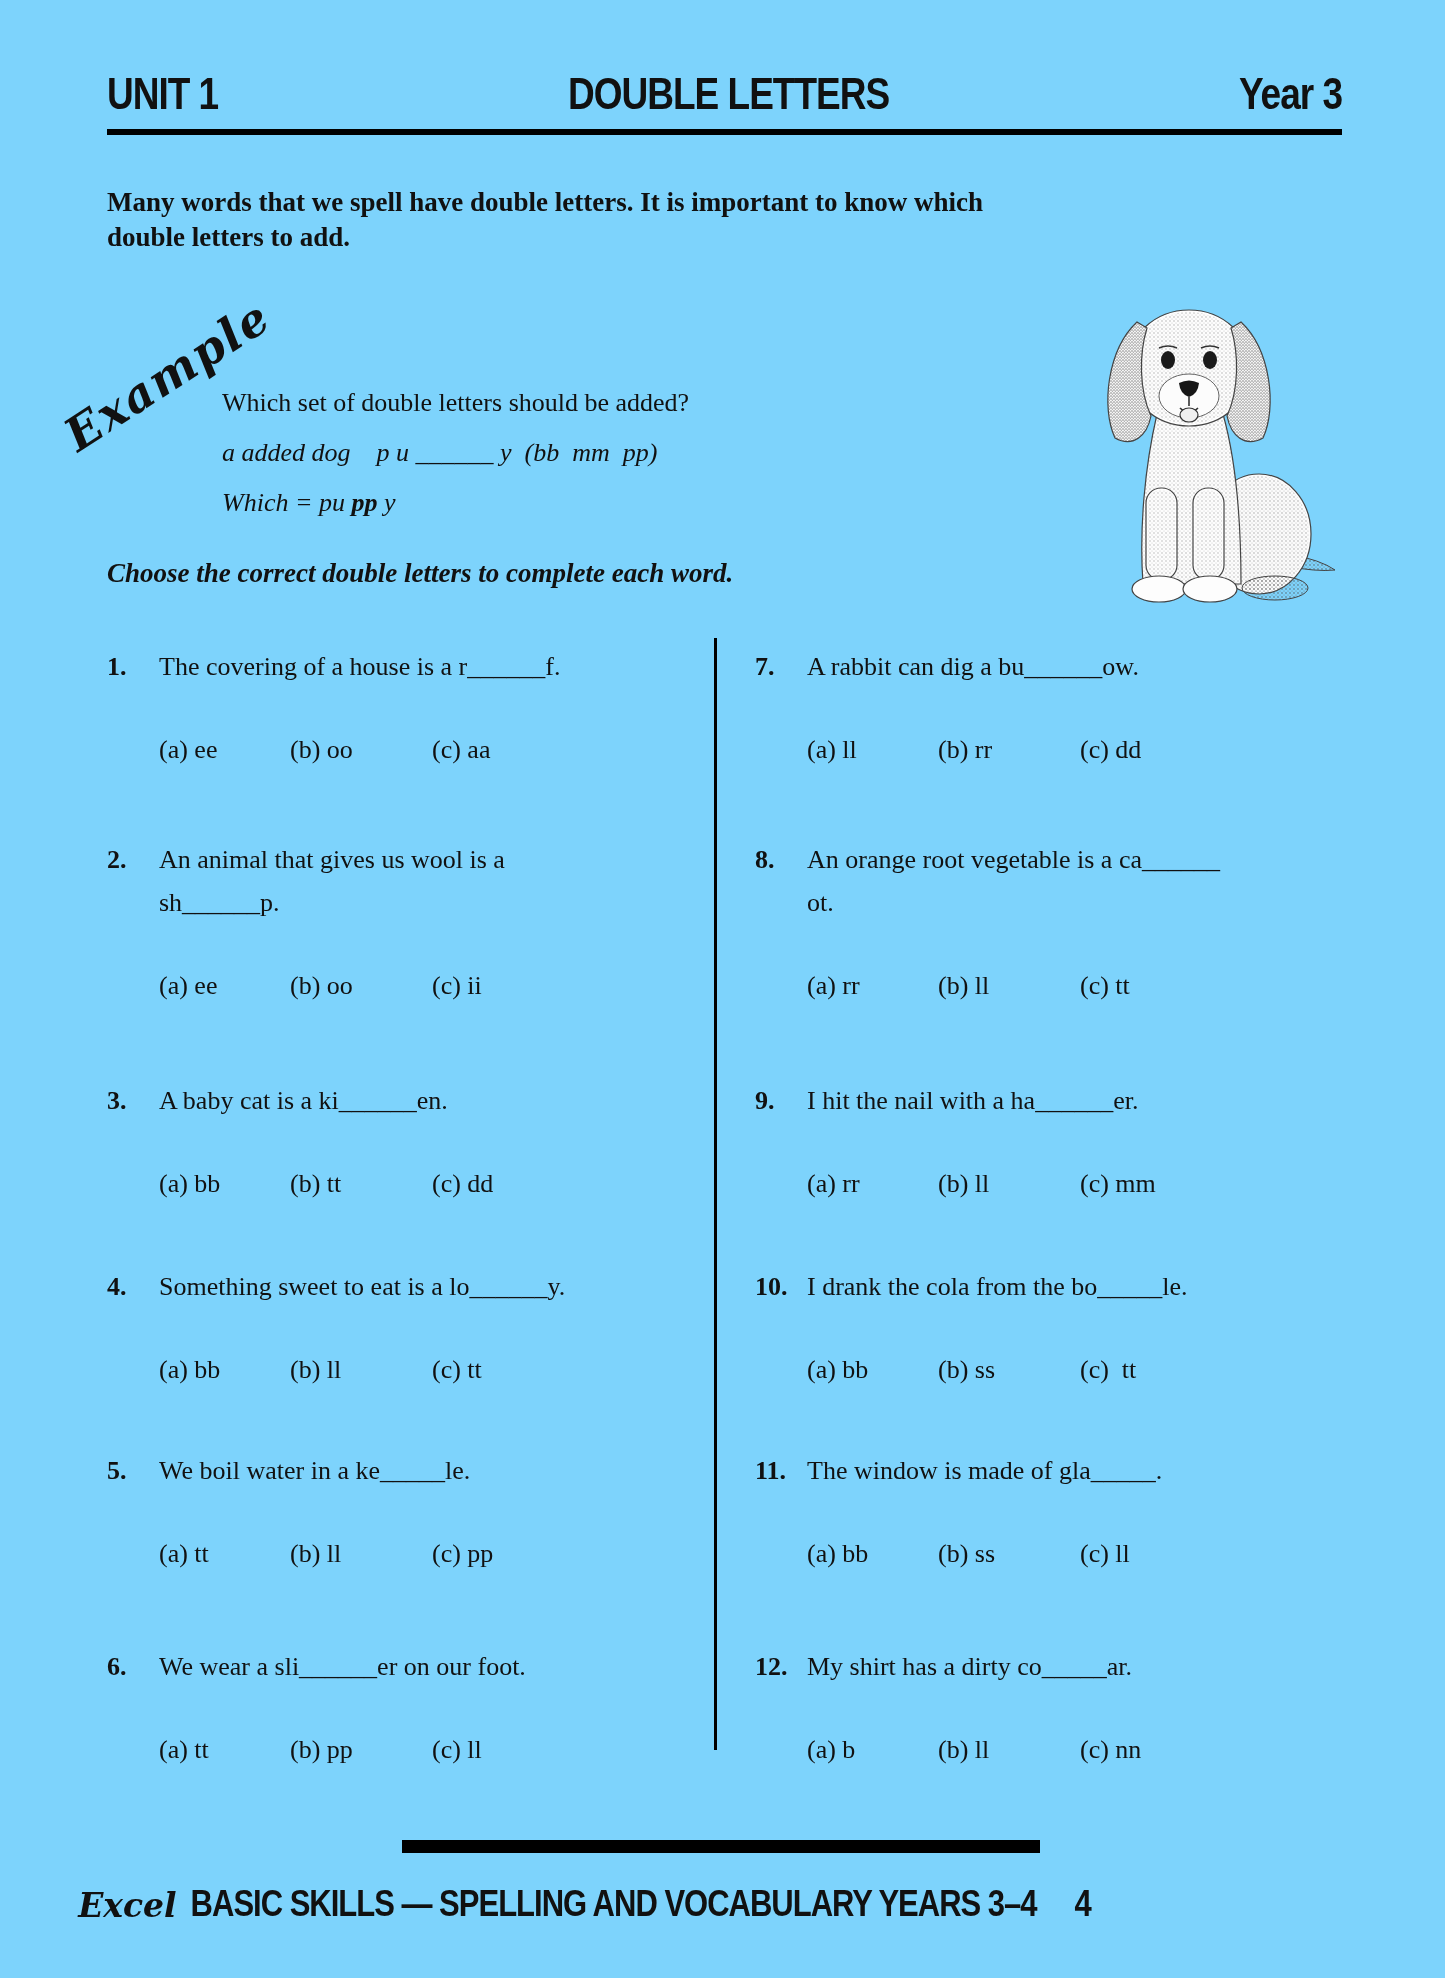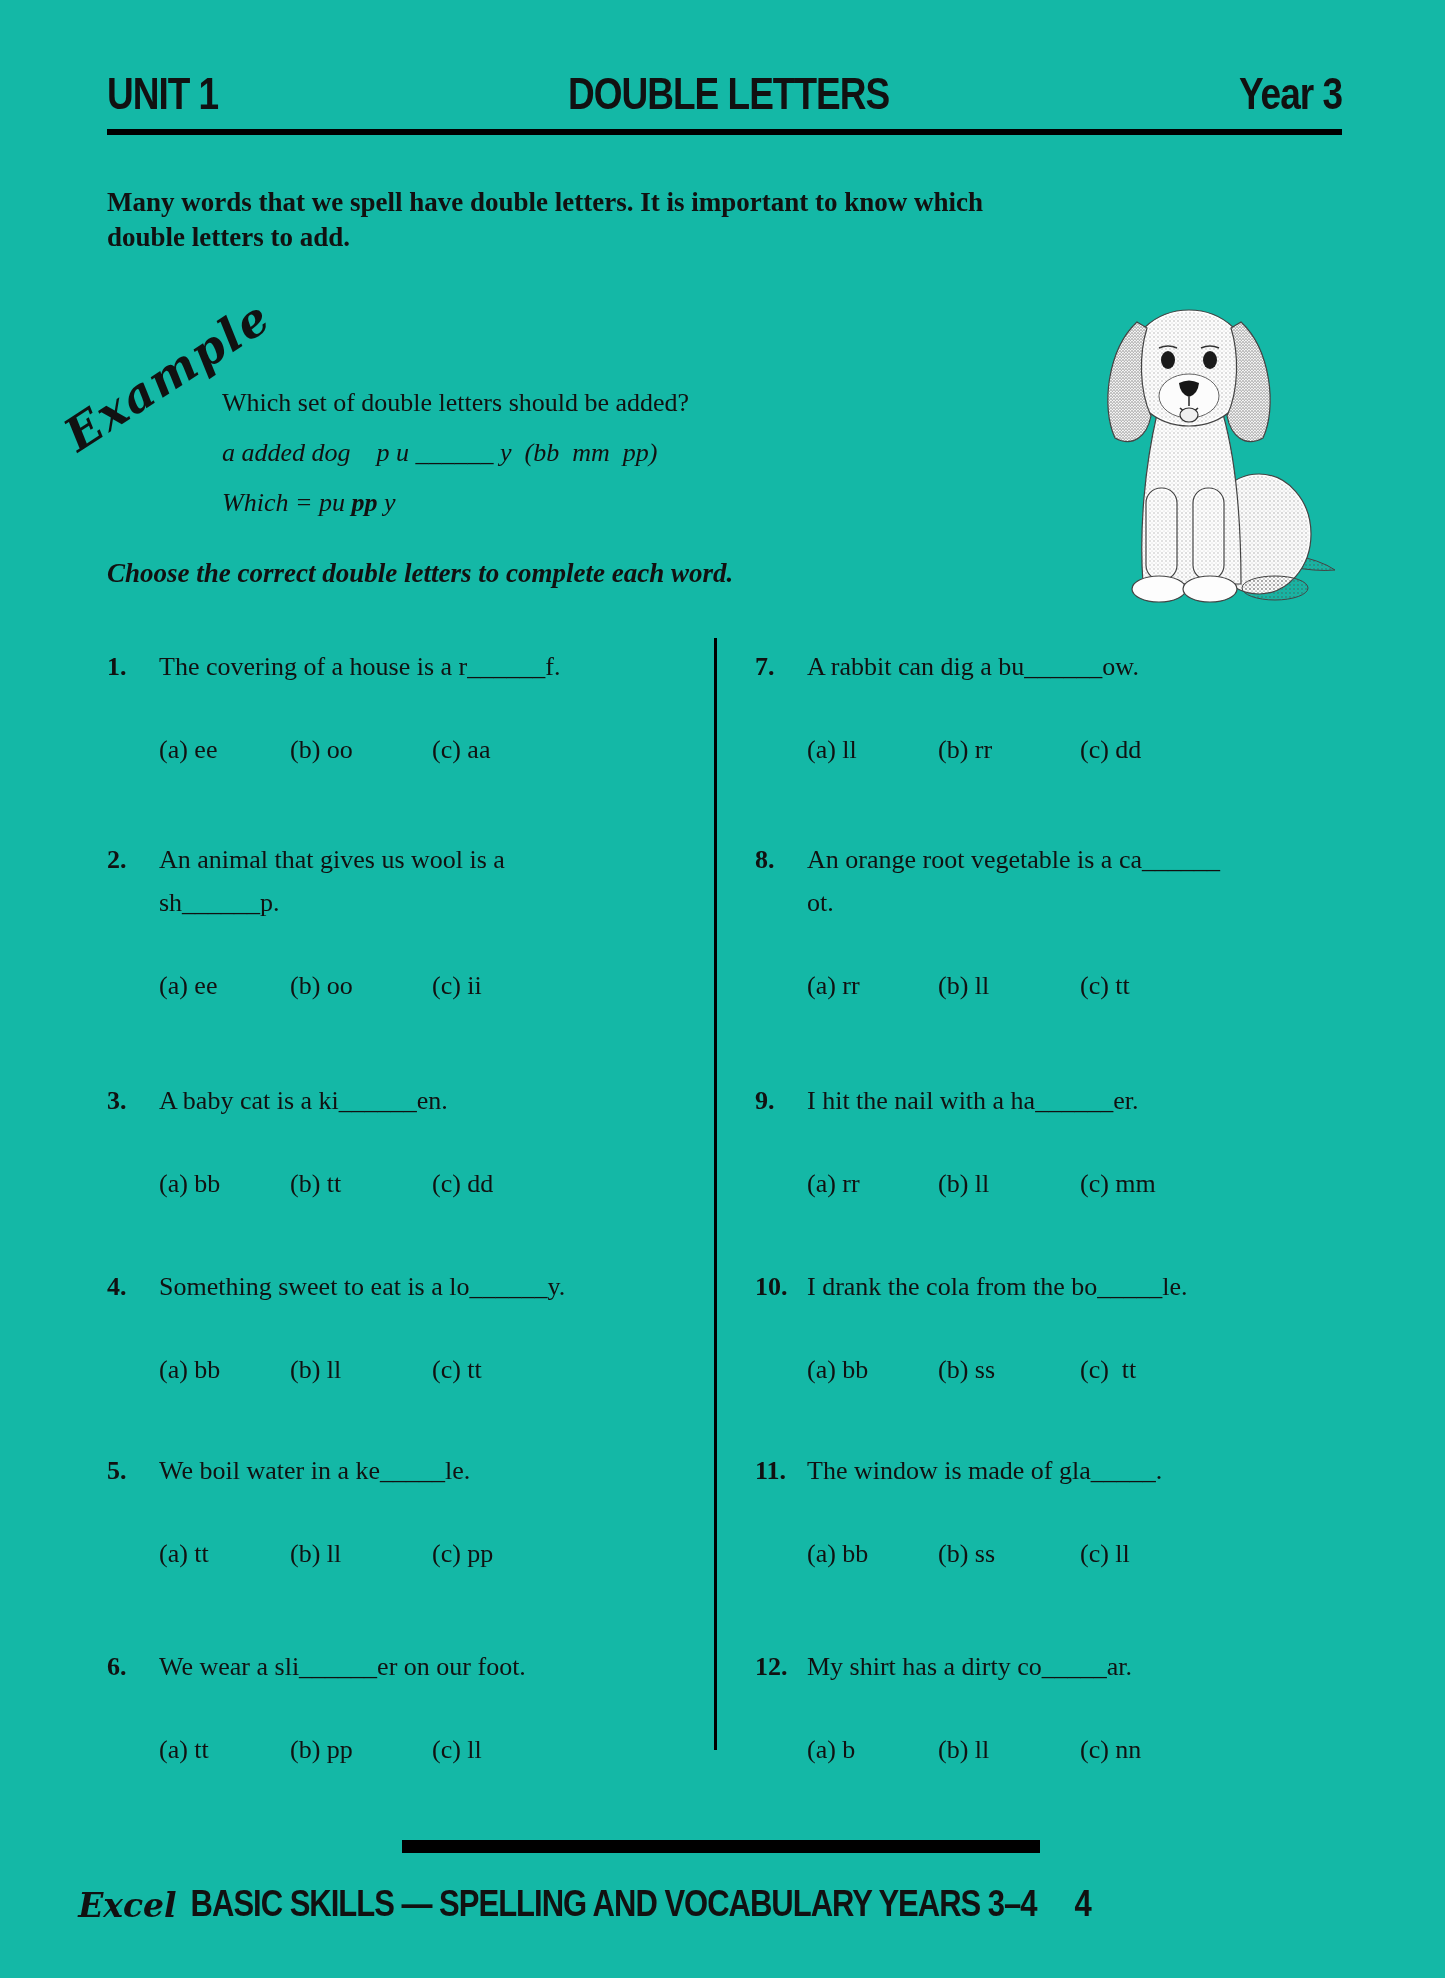--- a/index.html
+++ b/index.html
@@ -1,18 +1,18 @@
 <!DOCTYPE html>
 <html><head>
 <meta charset="utf-8">
 <style>
   html,body{margin:0;padding:0;background:#e8e8e8;}
   .page{
     position:relative;width:1445px;height:1978px;margin:0 auto;
-    background:#14b8a6;color:#111;overflow:hidden;
+    background:#7dd3fc;color:#111;overflow:hidden;
     font-family:"Liberation Serif", serif;
   }
   
   .header-row{
     position:absolute;left:107px;top:78px;width:1235px;
     display:flex;justify-content:space-between;align-items:flex-end;
   }
   .condensed{
     display:inline-block;
     font-family:"Liberation Sans", sans-serif;

